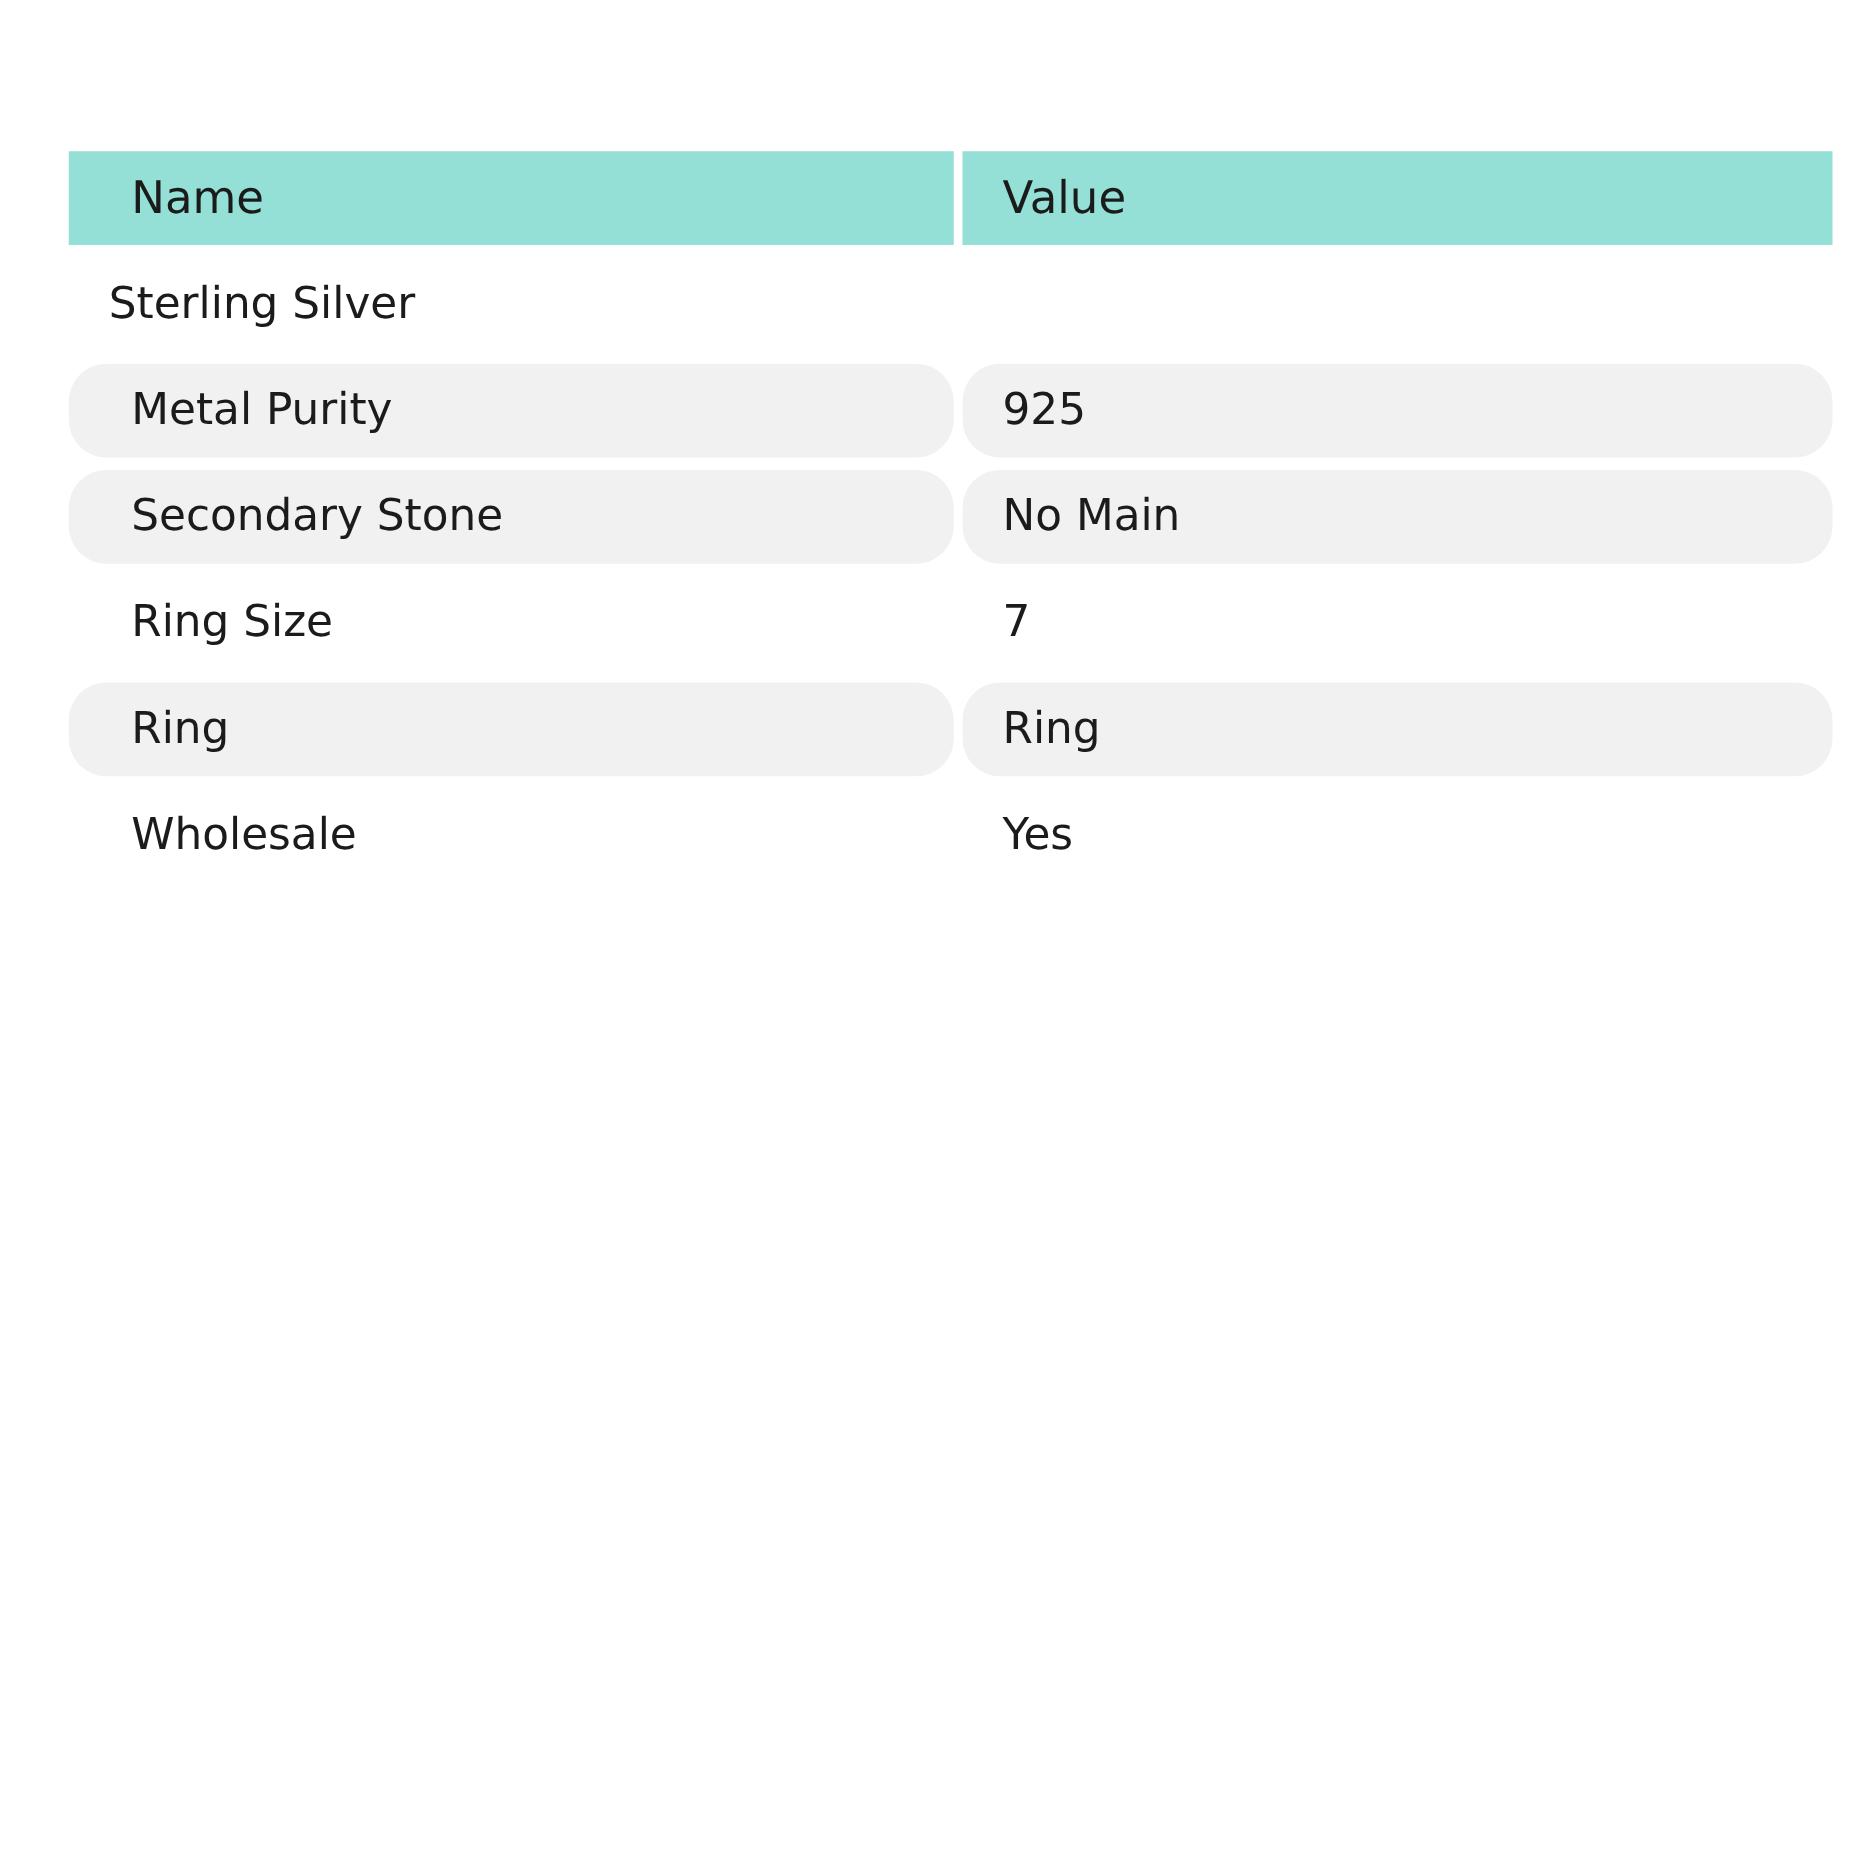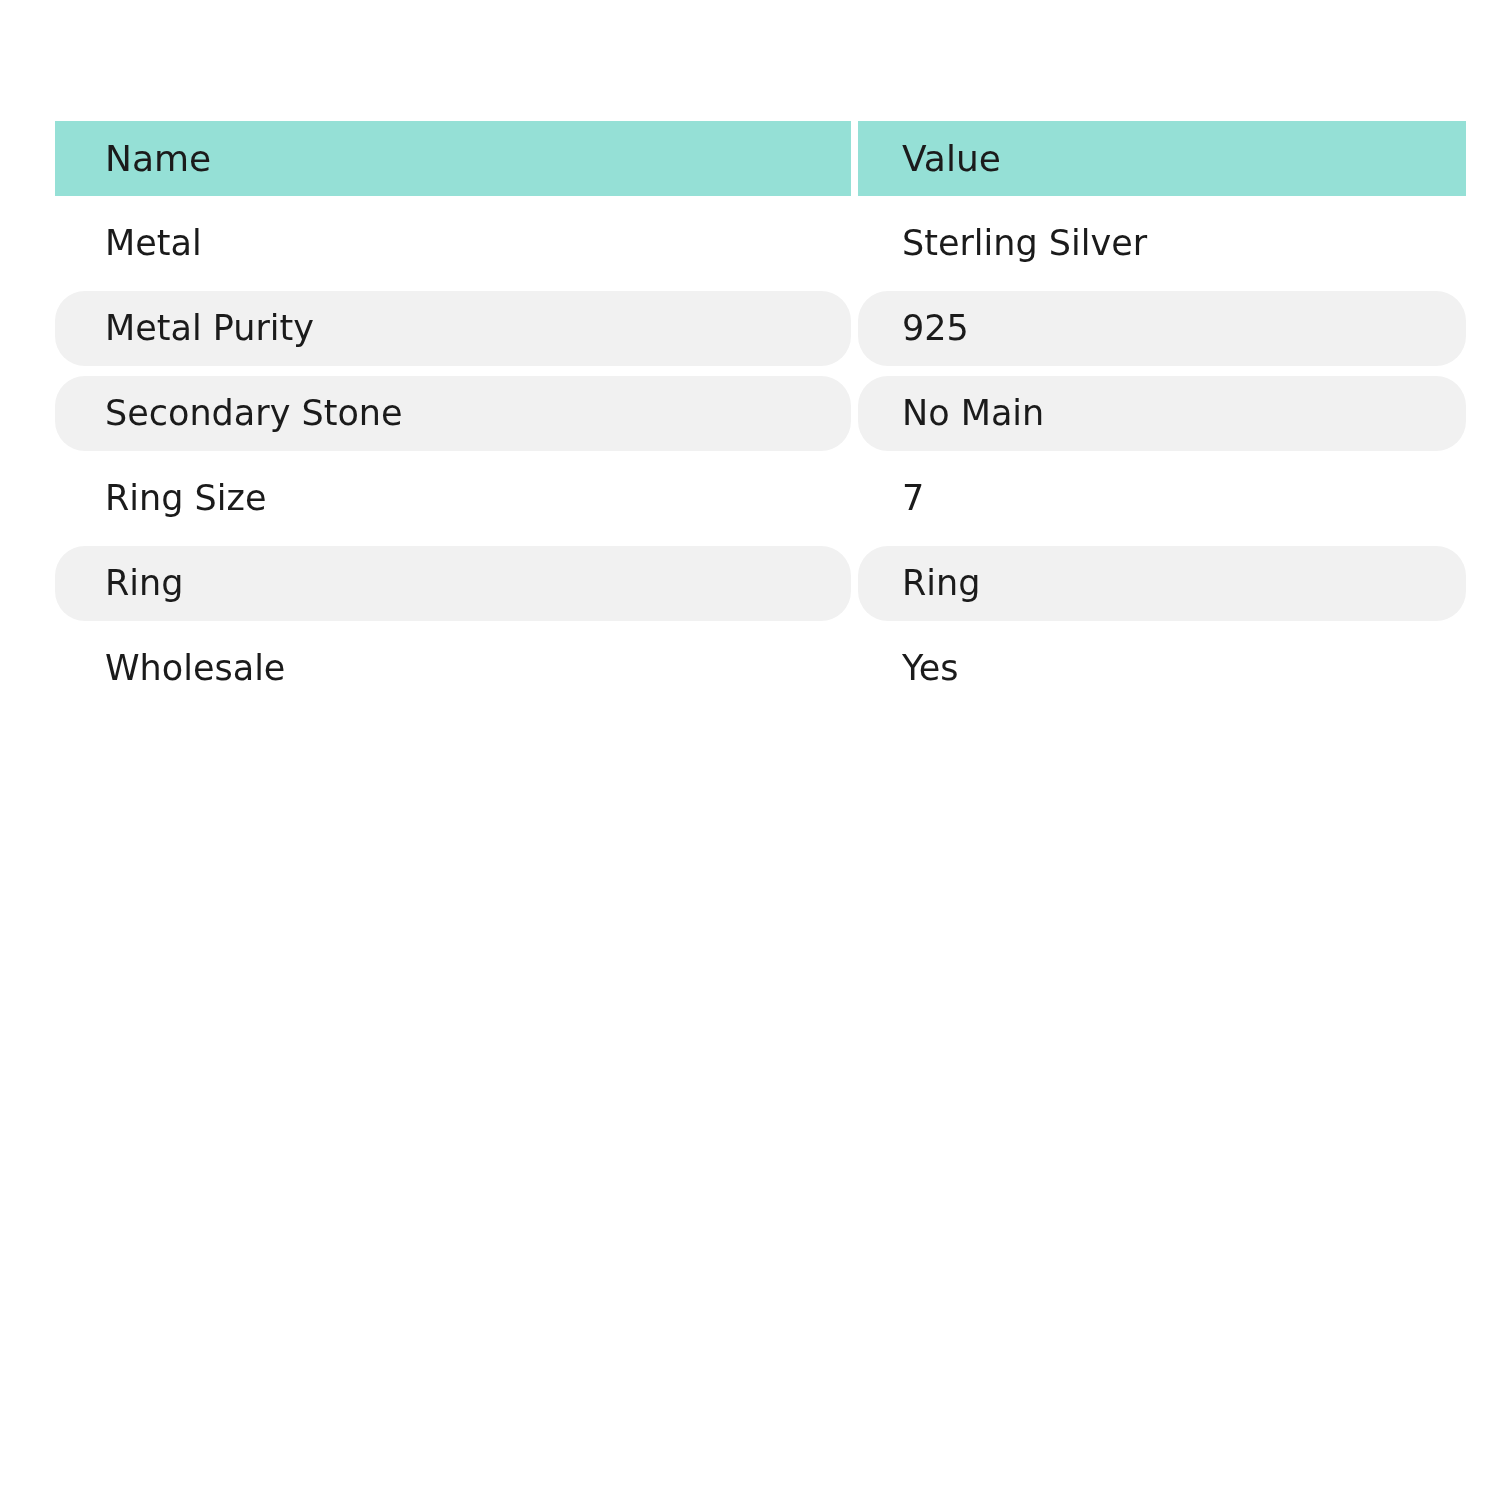--- a/index.html
+++ b/index.html
@@ -26,26 +26,26 @@
   .cell {
     display: flex;
     align-items: center;
     box-sizing: border-box;
     font-size: 35px;
     line-height: 1;
     white-space: nowrap;
     overflow: hidden;
   }
   .name-col {
-    width: 796px;
+    width: 708px;
     padding-left: 50px;
   }
   .value-col {
     flex: 1;
-    padding-left: 44px;
+    padding-left: 32px;
   }
   .header-row .cell {
     background: var(--header-bg, #95e0d6);
     font-size: 36px;
   }
   .body-row .cell {
     background: #ffffff;
   }
   .body-row.alt .cell {
     background: var(--alt-row-bg, #f1f1f1);
@@ -55,21 +55,20 @@
 </head>
 <body>
 
 <div class="specs-table">
   <div class="row header-row">
     <div class="cell name-col">Name</div>
     <div class="cell value-col">Value</div>
   </div>
   <div id="rows-container">
   <div class="row body-row">
-    <div class="cell name-col">Metal</div>
     <div class="cell value-col">Sterling Silver</div>
   </div>
 
   <div class="row body-row alt">
     <div class="cell name-col">Metal Purity</div>
     <div class="cell value-col">925</div>
   </div>
 
 
   <div class="row body-row alt">

